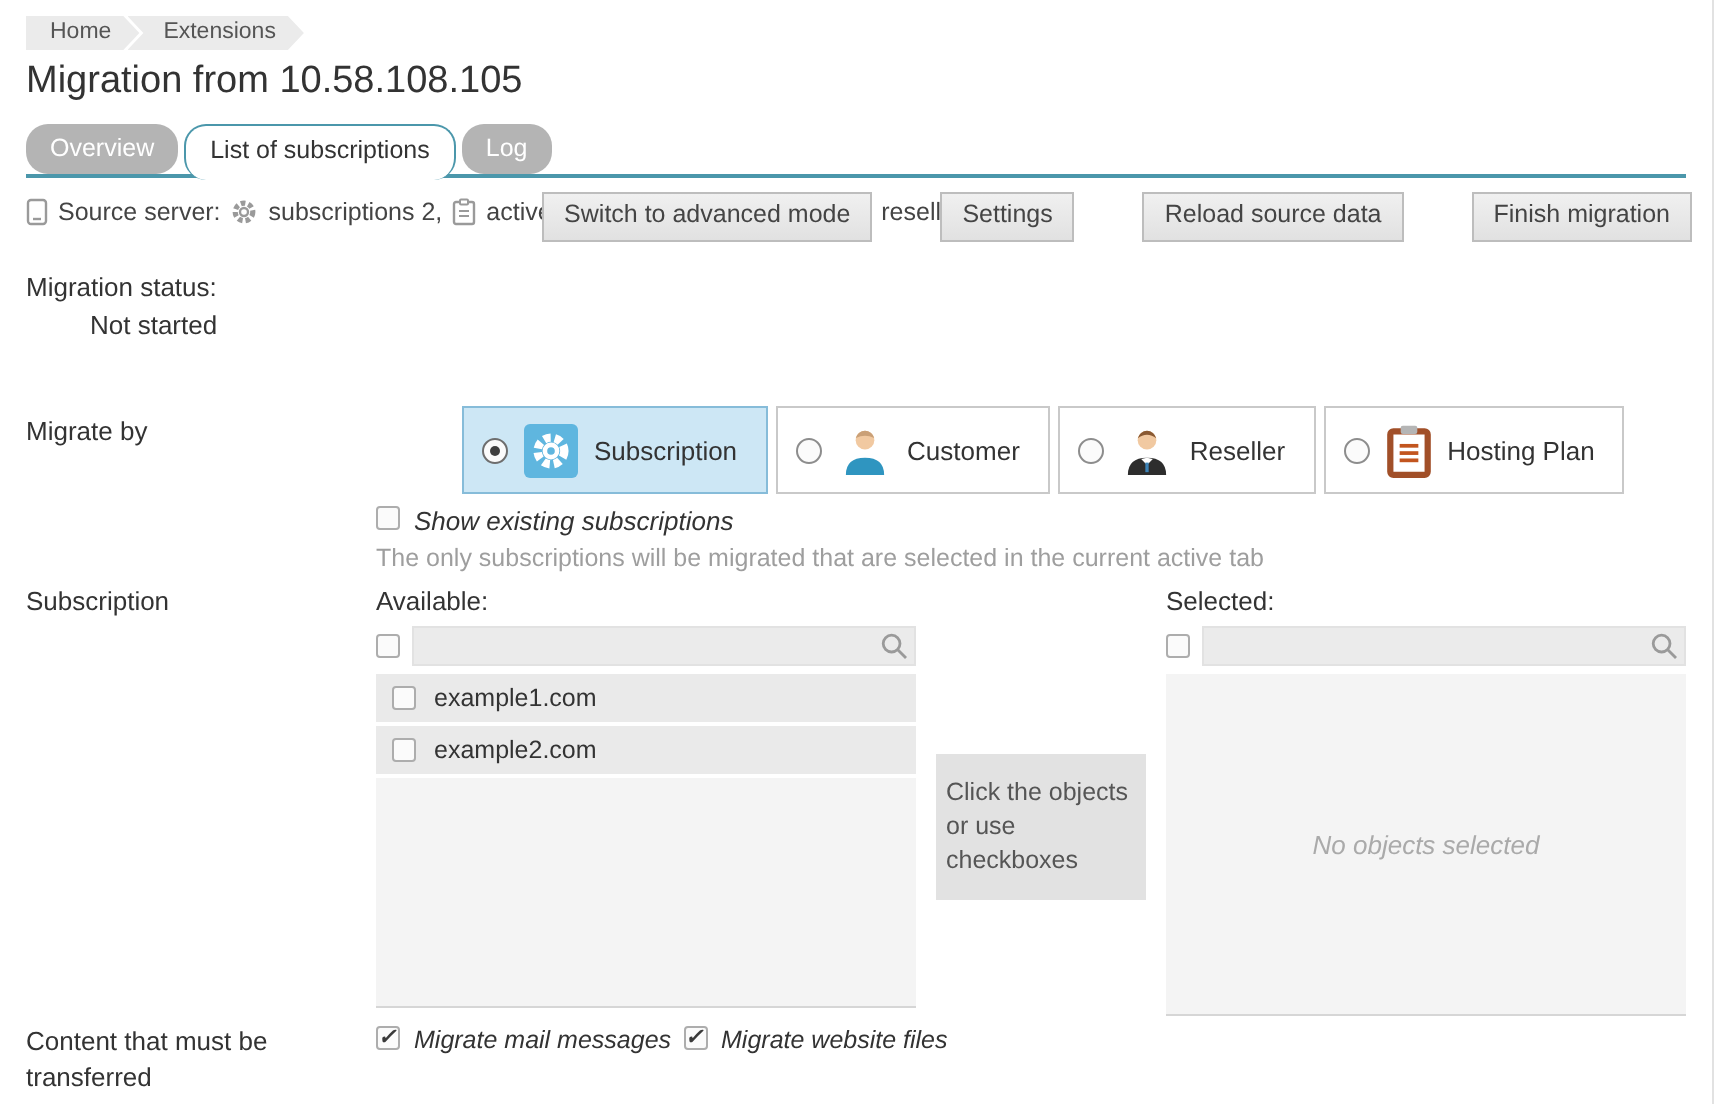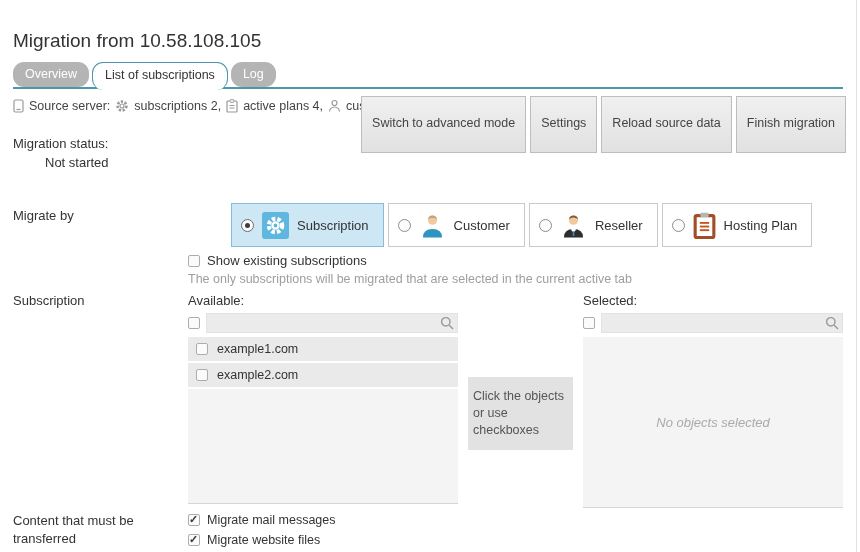--- a/index.html
+++ b/index.html
@@ -23,23 +23,23 @@
   .tab.active{background:#fff;color:#333;border:1px solid var(--accent-teal,#4b97ab);
        border-bottom:none;height:27px;line-height:25px;}
   .tab-line{position:absolute;left:13px;top:87px;width:830px;height:2px;
        background:var(--accent-teal,#4b97ab);z-index:1;}
 
   
   .src-row{position:absolute;left:13px;top:99px;display:flex;align-items:center;gap:5px;
        font-size:12.5px;color:#444;white-space:nowrap;}
   .ic{display:inline-flex;align-items:center;}
   .btn-row{position:absolute;top:96px;right:14px;display:flex;gap:4px;}
-  .btn{height:23px;line-height:21px;padding:16px 10px;font-size:12.5px;color:#444;
+  .btn{height:23px;line-height:21px;padding:0 10px;font-size:12.5px;color:#444;
        background:linear-gradient(#f0f0f0,#e1e1e1);border:1px solid #bdbdbd;border-radius:0;
-       cursor:pointer;white-space:nowrap;}
+       cursor:pointer;white-space:nowrap;margin-left:30px;}
 
   .status-label{position:absolute;left:13px;top:136px;}
   .status-value{position:absolute;left:13px;top:155px;margin-left:32px;}
 
   .lbl-migrate-by{position:absolute;left:13px;top:208px;}
   .cards{position:absolute;left:187px;top:203px;display:flex;gap:4px;margin-left:44px;}
   .card{display:flex;align-items:center;gap:8px;height:44px;padding:0 14px 0 9px;
         background:#fff;border:1px solid #c9c9c9;box-sizing:border-box;cursor:pointer;}
   .card.selected{background:var(--selected-card-bg,#cde7f5);
         border-color:var(--selected-card-border,#86bcd9);}
@@ -51,21 +51,21 @@
         border-radius:50%;background:#3f3f3f;}
 
   .checkbox{width:12px;height:12px;border:1px solid #adadad;background:#fbfbfb;border-radius:2px;
         box-sizing:border-box;position:relative;flex:none;}
   .checkbox.checked::after{content:"\2713";position:absolute;left:0px;top:-2px;font-size:11px;
         font-weight:bold;color:#3a3a3a;}
 
   .sub-gear{width:27px;height:27px;border-radius:3px;background:#5fb6df;display:flex;
         align-items:center;justify-content:center;flex:none;}
 
-  .chk-row{display:flex;align-items:center;gap:7px;}
+  .chk-row{display:flex;align-items:flex-start;gap:7px;font-style:italic;}
   .show-existing{position:absolute;left:188px;top:253px;}
   .hint-text{position:absolute;left:188px;top:272px;font-size:12.5px;color:#9e9e9e;}
 
   .lbl-subscriptions{position:absolute;left:13px;top:293px;}
 
   .col{position:absolute;top:293px;}
   .col-available{left:188px;width:270px;}
   .col-selected{left:583px;width:260px;}
   .col-label{height:16px;margin-bottom:4px;}
   .search-row{display:flex;align-items:center;gap:6px;height:20px;margin-bottom:4px;}
@@ -79,30 +79,34 @@
   .panel-selected{height:170px;display:flex;align-items:center;justify-content:center;}
   .list-row{display:flex;align-items:center;gap:9px;height:24px;padding:0 0 0 8px;
         background:#eaeaea;border-bottom:2px solid #fff;cursor:pointer;font-size:12.5px;}
   .empty-text{font-style:italic;color:#aaa;font-size:13px;}
 
   .transfer-box{position:absolute;left:468px;top:377px;width:105px;box-sizing:border-box;
         background:#e2e2e2;color:#555;font-size:12.5px;text-align:left;
         padding:11px 5px;line-height:17px;}
 
   .lbl-content{position:absolute;left:13px;top:512px;width:160px;line-height:18px;}
-  .content-opts{position:absolute;left:188px;top:513px;display:flex;flex-direction:column;gap:6px;}
+  .content-opts{position:absolute;left:188px;top:513px;display:flex;flex-direction:row;gap:6px;}
   .content-opts .chk-row{font-size:12.5px;}
 
   .right-edge{position:absolute;left:856px;top:0;width:1px;height:552px;background:#e2e2e2;}
 </style>
 </head>
 <body>
 
 <div class="app">
 
+  <div class="crumbs">
+    <div class="crumb first">Home</div>
+    <div class="crumb">Extensions</div>
+  </div>
 
   <div class="page-title">Migration from 10.58.108.105</div>
 
   <div class="tabs">
     <div class="tab">Overview</div>
     <div class="tab active">List of subscriptions</div>
     <div class="tab">Log</div>
   </div>
   <div class="tab-line"></div>
 

